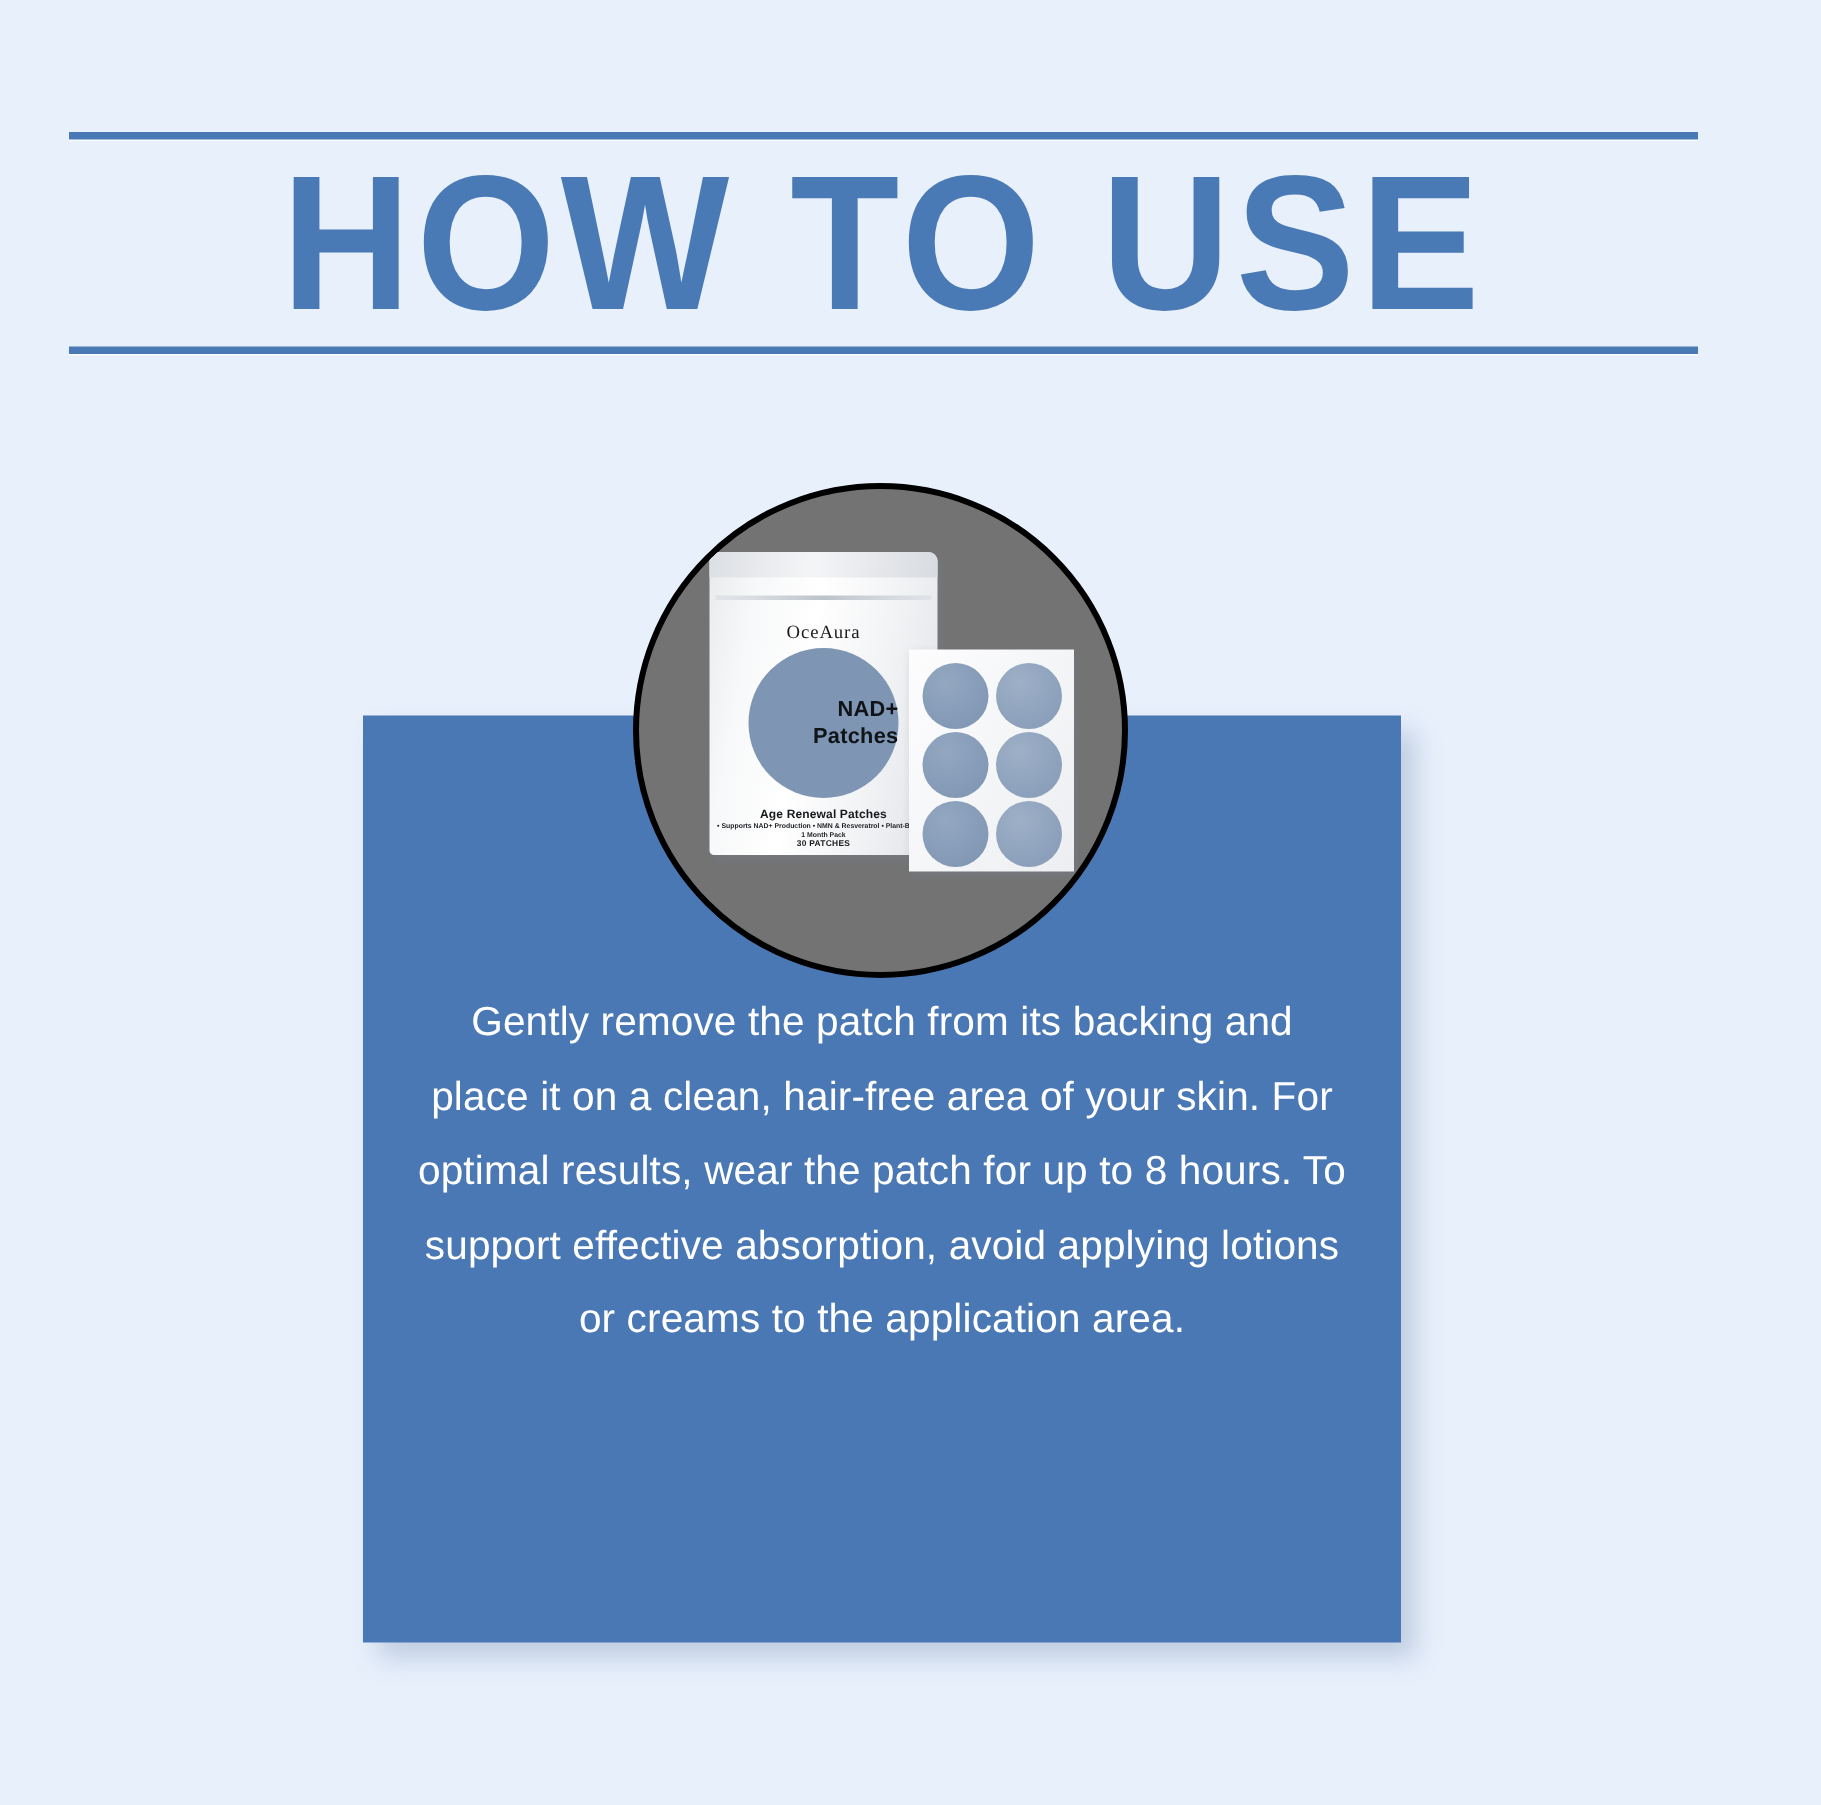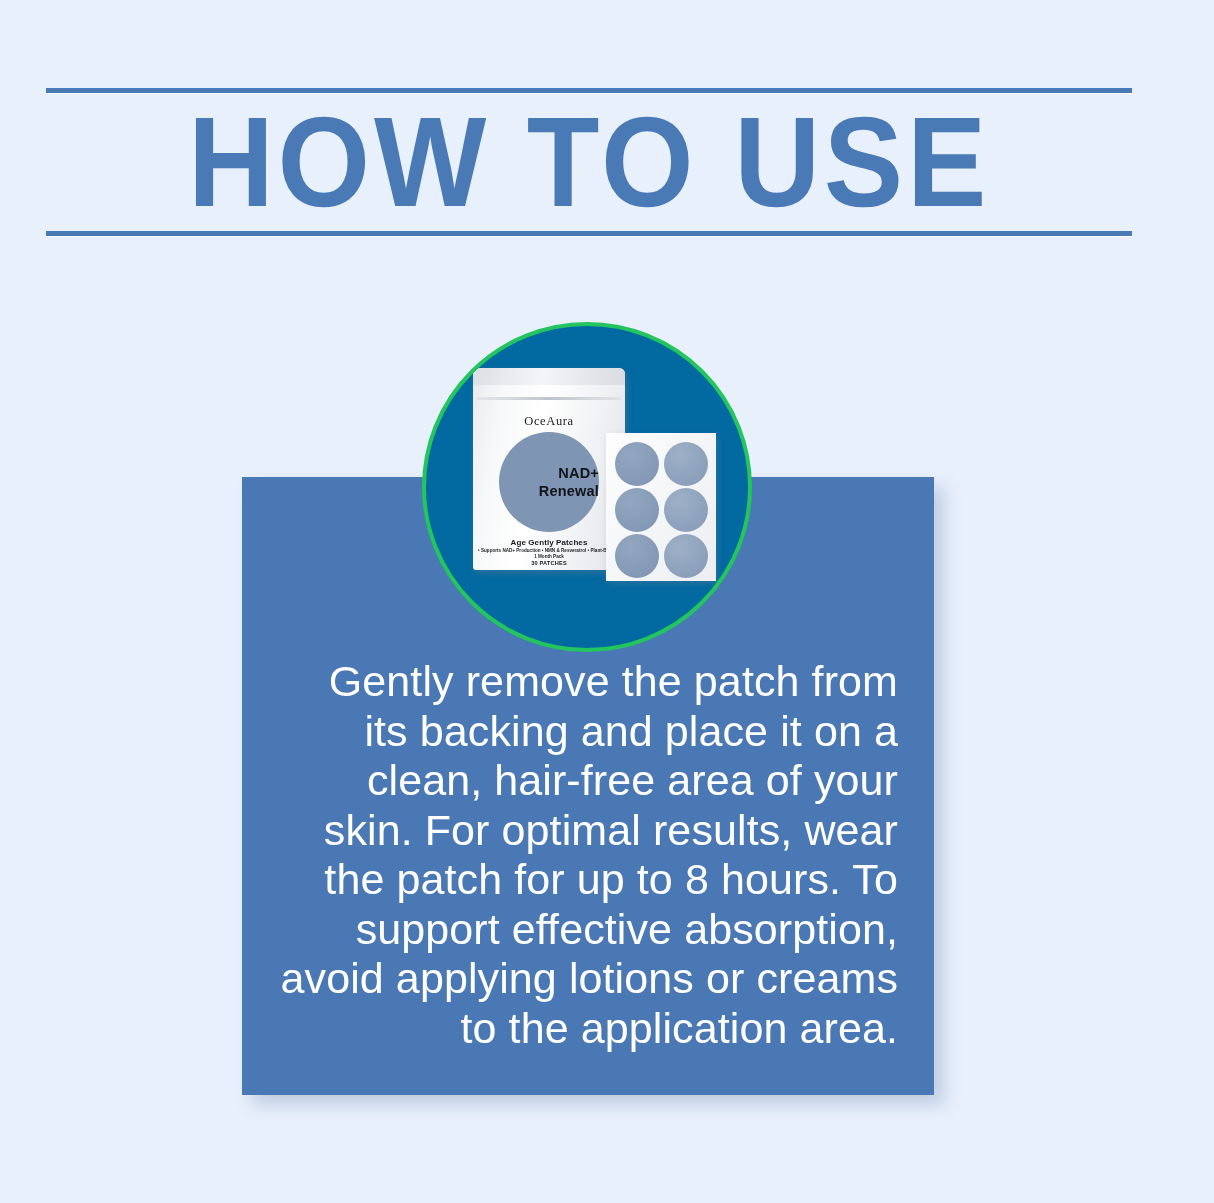--- a/index.html
+++ b/index.html
@@ -61,39 +61,39 @@
     width: 692px;
     height: 618px;
     background: #4a78b4;
     box-shadow: 10px 10px 16px rgba(90,120,160,0.28);
   }
   #instruction-text {
     position: absolute;
     left: 36px;
     top: 180px;
     width: 620px;
-    text-align: right;
+    text-align: center;
     color: #ffffff;
     font-family: "Liberation Sans Narrow", "Liberation Sans", sans-serif;
-    font-size: 43px;
+    font-size: 27px;
     line-height: 49.5px;
     font-weight: 400;
     letter-spacing: 0.1px;
   }
 
   
   #product-circle {
     position: absolute;
     left: 422px;
     top: 322px;
     width: 330px;
     height: 330px;
     border-radius: 50%;
-    background: #0369a1;
-    border: 4px solid #22c55e;
+    background: #737373;
+    border: 4px solid #000000;
     box-sizing: border-box;
     overflow: hidden;
   }
 
   
   #product-photo {
     position: absolute;
     left: 0; top: 0;
     width: 330px;
     height: 330px;
@@ -241,23 +241,23 @@
 
 <div id="product-circle">
   <div id="product-photo">
 
     <div id="product-pouch">
       <div id="pouch-top-fold"></div>
       <div id="pouch-zipper"></div>
       <div id="pouch-brand">OceAura</div>
       <div id="pouch-label-circle">
         <div class="pouch-label-line">NAD+</div>
-        <div class="pouch-label-line">Renewal</div>
+        <div class="pouch-label-line">Patches</div>
       </div>
-      <div id="pouch-subtitle">Age Gently Patches</div>
+      <div id="pouch-subtitle">Age Renewal Patches</div>
       <div id="pouch-bullets">• Supports NAD+ Production  • NMN &amp; Resveratrol • Plant-Based  • 1 Month Pack</div>
       <div id="pouch-count">30 PATCHES</div>
     </div>
 
     <div id="patch-sheet">
       <div id="patch-grid">
         <div class="patch-dot shade-a"></div>
         <div class="patch-dot shade-b"></div>
         <div class="patch-dot shade-a"></div>
         <div class="patch-dot shade-b"></div>

